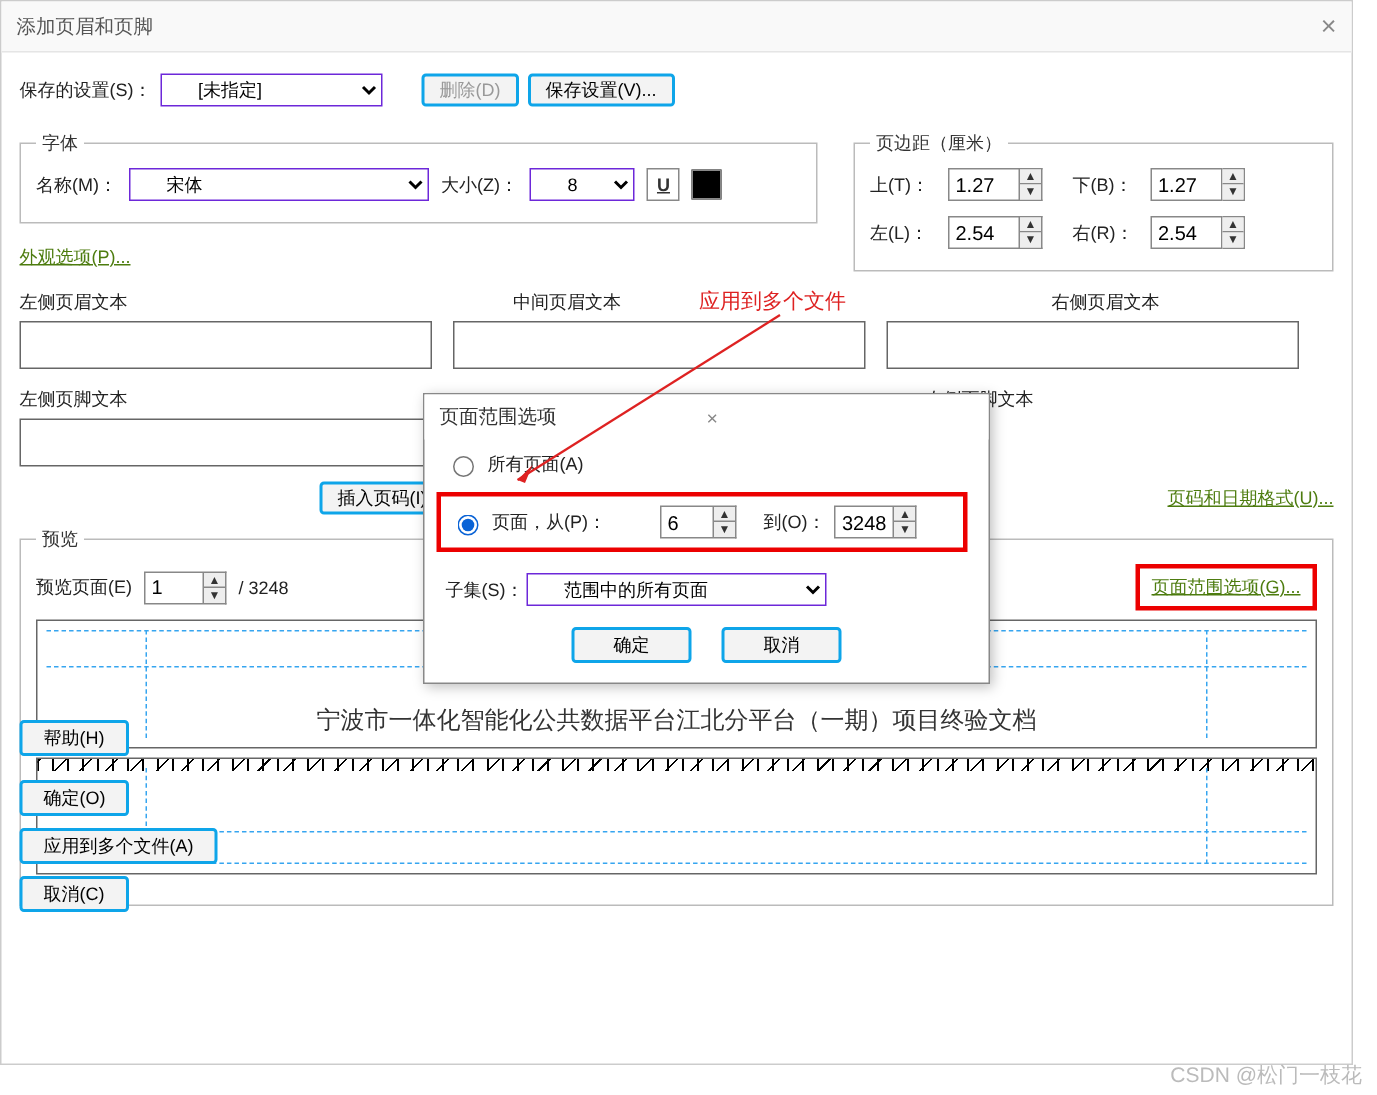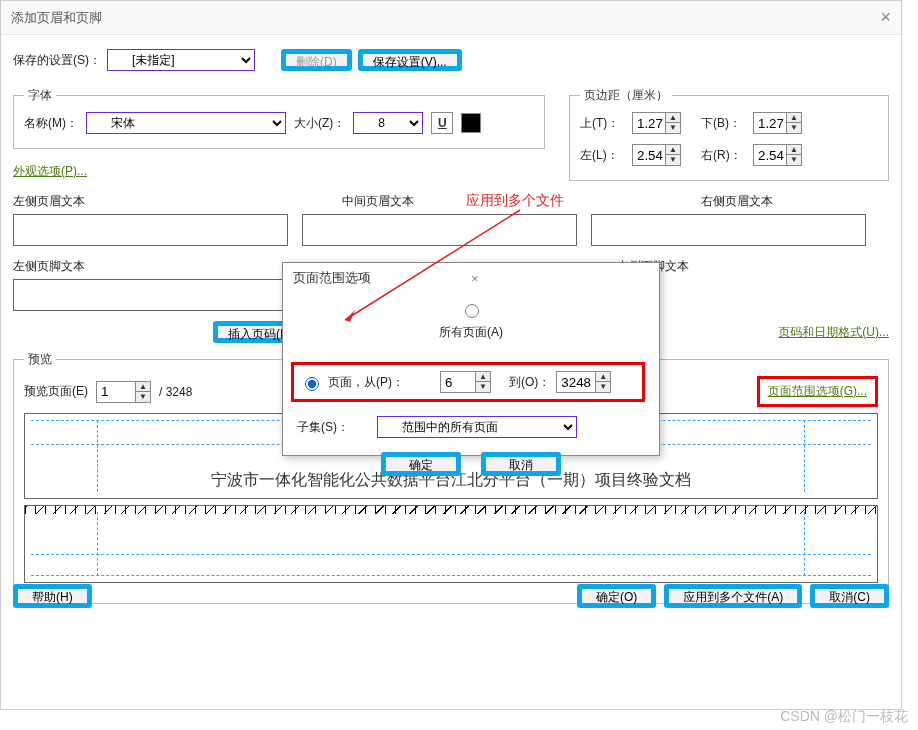--- a/index.html
+++ b/index.html
@@ -5,37 +5,37 @@
   * { box-sizing: border-box; font-family: "Microsoft YaHei", Arial, sans-serif; }
   body { margin:0; background:#fff; font-size:12px; color:#333; width:918px; height:730px; position:relative; overflow:hidden;}
   .window { border:1px solid #ccc; width:902px; height:710px; position:relative; background:#fff;}
   .titlebar { height:34px; border-bottom:1px solid #e5e5e5; display:flex; align-items:center; padding:0 10px; background:#f9f9f9;}
   .titlebar .title { flex:1; color:#555; font-size:13px;}
   .close-x { font-size:18px; color:#888; cursor:pointer;}
   .content { position:relative; padding:14px 12px; }
   .row { display:flex; align-items:center; gap:6px; }
   label.l { font-size:12px; color:#222;}
   select, input[type=text] { height:22px; border:1px solid #6d28d9; background:#fff; font-size:12px; padding:0 20px;}
-  .btn { height:24px; padding:0 14px; border:5px solid #0ea5e9; background:#f3f3f3; border-radius:3px; font-size:12px; cursor:pointer;}
+  .btn { height:24px; padding:0 14px; border:2px solid #0ea5e9; background:#f3f3f3; border-radius:3px; font-size:12px; cursor:pointer;}
   .btn.small { height:22px; padding:0 10px;}
   fieldset { border:1px solid #bbb; padding:8px 10px 14px 10px; margin:0;}
   legend { font-size:12px; padding:0 4px; color:#333;}
   .link { color:#4d7c0f; text-decoration:underline; cursor:pointer;}
   .spinner { display:flex; align-items:center;}
-  .spinner input { width:34px; border:1px solid #888; height:22px; text-align:left; padding-left:4px;}
+  .spinner input { width:48px; border:1px solid #888; height:22px; text-align:left; padding-left:4px;}
   .spin-btns { display:flex; flex-direction:column; border:1px solid #888; border-left:none; height:22px;}
   .spin-btns div { width:14px; height:10.5px; font-size:8px; line-height:9px; text-align:center; background:#eee; border-bottom:1px solid #888; cursor:pointer;}
   .spin-btns div:last-child{border-bottom:none;}
   .colbox { width:20px; height:20px; background:#000; border:1px solid #888;}
   .ubtn { width:22px;height:22px;border:1px solid #888;display:flex;align-items:center;justify-content:center;font-weight:bold;text-decoration:underline;cursor:pointer;}
   .input-area { width:275px; height:32px; border:1px solid #666; background:#fff;}
   .preview-box { border:1px solid #666; height:86px; margin:6px 0; background:#fff; position:relative;padding-left:27px;}
   .dash-h { border-top:1px dashed #36a5f0; position:absolute; left:6px; right:6px;}
   .dash-v { border-left:1px dashed #36a5f0; position:absolute; top:6px; bottom:6px;}
-  .bottom-bar { position:absolute; bottom:10px; left:12px; right:12px; display:flex; align-items:flex-start; gap:8px;}
+  .bottom-bar { position:absolute; bottom:10px; left:12px; right:12px; display:flex; align-items:flex-start; gap:8px;flex-direction:column;}
   .modal { position:absolute; top:262px; left:282px; width:378px; height:194px; border:1px solid #888; background:#fff; box-shadow:2px 2px 8px rgba(0,0,0,0.25); z-index:50;}
   .modal .m-title { height:30px; display:flex; align-items:center; padding:0 10px; background:#fff;}
   .modal .m-title span{flex:1; font-size:13px;}
   .m-body { padding:8px 14px;}
   .radio { width:14px;height:14px;}
   .red-box { border:3px solid #ec0000;}
   .annot { position:absolute; color:#de2222; font-size:14px; z-index:80;}
   svg.arrow { position:absolute; z-index:79; pointer-events:none;}
   .watermark { position:absolute; bottom:4px; right:10px; color:#bbb; font-size:14px; z-index:100;}
 </style>
@@ -191,21 +191,21 @@
     </div>
   </div>
 </div>
 
 <div class="modal">
   <div class="m-title">
     <span>页面范围选项</span>
     <span class="close-x">×</span>
   </div>
   <div class="m-body">
-    <div class="row" style="gap:6px;margin-bottom:21px;flex-direction:column;">
+    <div class="row" style="gap:6px;margin-bottom:10px;">
       <input type="radio" class="radio" style="">
       <label class="l">所有页面(A)</label>
     </div>
     <div class="row red-box" style="gap:6px;padding:6px;margin-left:-6px;">
       <input type="radio" class="radio" checked="" style="accent-color: rgb(10, 99, 214);">
       <label class="l">页面，从(P)：</label>
       <div style="width:24px;"></div>
       <div class="spinner">
           <input style="width: 36px;" value="6">
           <div class="spin-btns">
@@ -216,21 +216,21 @@
       <div style="width:6px;"></div>
       <label class="l">到(O)：</label>
       <div class="spinner">
           <input style="width: 40px;" value="3248">
           <div class="spin-btns">
             <div>▲</div>
             <div>▼</div>
           </div>
         </div>
     </div>
-    <div class="row" style="gap:28px;margin-top:14px;">
+    <div class="row" style="gap:2px;margin-top:14px;">
       <label class="l">子集(S)：</label>
       <select style="width:200px;"><option>范围中的所有页面</option></select>
     </div>
     <div class="row" style="justify-content:center;gap:20px;margin-top:14px;">
       <button class="btn" style="width:80px;">确定</button>
       <button class="btn" style="width:80px;">取消</button>
     </div>
   </div>
 </div>
 

